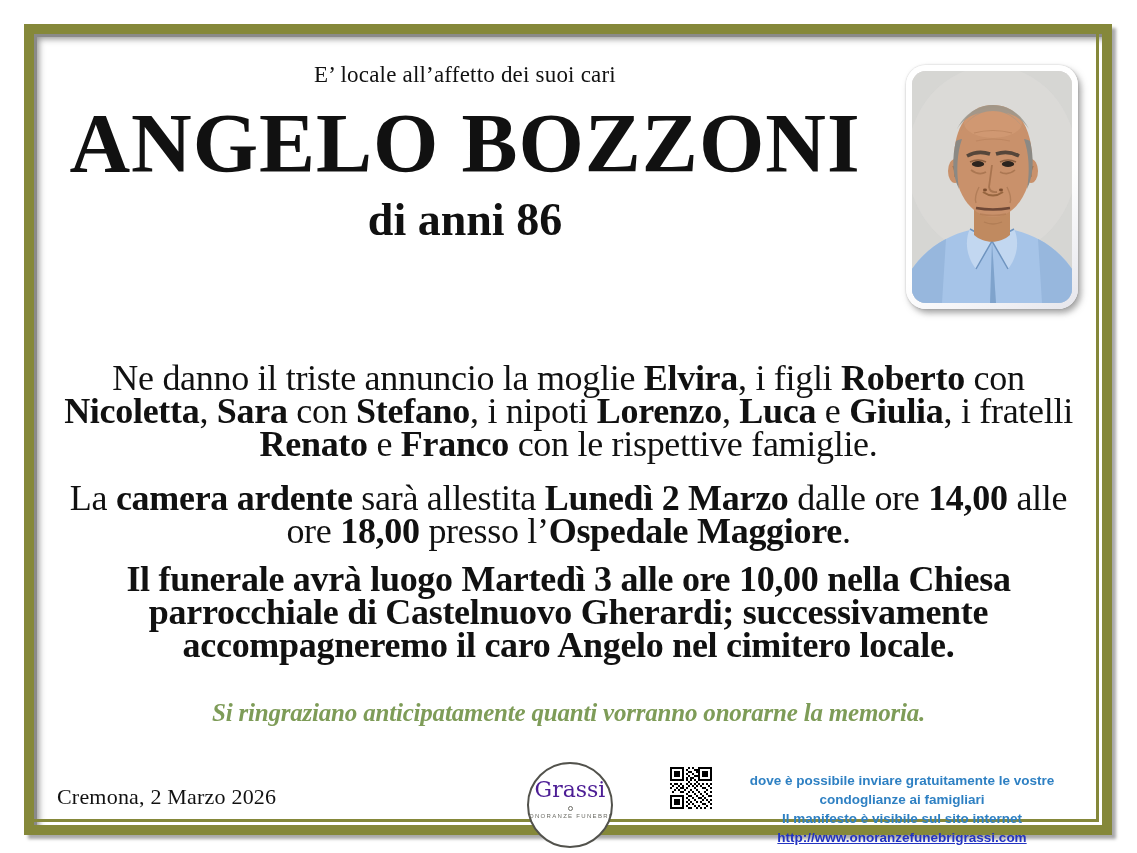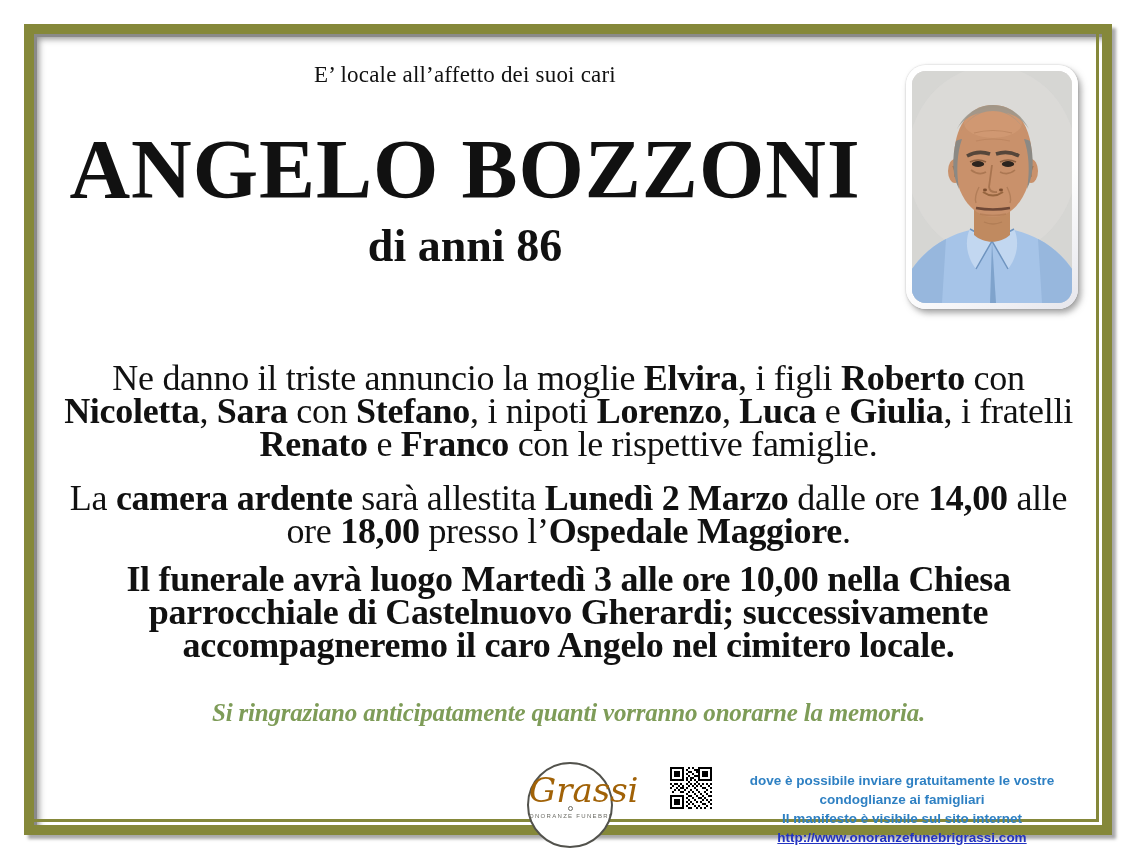--- a/index.html
+++ b/index.html
@@ -16,21 +16,21 @@
                 inset 3px 3px 0 #8a8a8a,
                 inset 8px 8px 6px -3px rgba(130,130,130,.85);
   }
   .frame::after {
     content:""; position:absolute; left:0; top:0; right:3px; bottom:3px;
     border-right:3px solid #85883a; border-bottom:3px solid #85883a;
   }
   
   .main-col { position:absolute; left:40px; top:40px; width:850px; text-align:center; }
   .intro { font-size:23px; margin-top:22px; letter-spacing:.2px; }
-  .title { font-size:84px; font-weight:bold; line-height:1; margin-top:40px; letter-spacing:1px; }
+  .title { font-size:84px; font-weight:bold; line-height:1; margin-top:14px; letter-spacing:1px; }
   .age   { font-size:46px; font-weight:bold; margin-top:7px;text-align:center; }
   
   .photo {
     position:absolute; left:906px; top:65px; width:172px; height:244px;
     border-radius:20px; padding:6px;
     background:linear-gradient(145deg,#ffffff 60%,#e6e6ec);
     box-shadow:3px 4px 6px rgba(90,90,90,.55), 0 0 2px #c4c4c4;
   }
   .photo-inner { width:100%; height:100%; border-radius:14px; overflow:hidden; background:#d9d8d6; }
   
@@ -42,22 +42,22 @@
   .thanks {
     position:absolute; left:60px; top:699px; width:1017px; text-align:center;
     font-size:25px; font-weight:bold; font-style:italic; color:#7e9c58; letter-spacing:-.2px;
   }
   
   .dateline { position:absolute; left:57px; top:784px; font-size:22px; letter-spacing:.2px; }
   .logo {
     position:absolute; left:527px; top:762px; width:86px; height:86px; z-index:6;
     border-radius:50%; background:#fff; border:2px solid #52524c; text-align:center;
   }
-  .logo-name { font-family:"DejaVu Serif", serif; font-style:italic;
-               font-size:34px; color:#a16207; margin-top:11px; line-height:30px; }
+  .logo-name { font-family:"DejaVu Serif", serif; 
+               font-size:22px; color:#4c1d95; margin-top:11px; line-height:30px; }
   .logo-dot { width:5px; height:5px; border:1px solid #6b6b64; border-radius:50%; margin:1px auto 2px; }
   .logo-sub { font-family:"Liberation Sans", sans-serif; font-size:6px;
               letter-spacing:1.3px; color:#6b6b64; white-space:nowrap; }
   .qr { position:absolute; left:670px; top:767px; width:42px; height:42px; }
   .note {
     position:absolute; left:722px; top:771px; width:360px; text-align:center;
     font-family:"Liberation Sans", sans-serif; font-weight:bold;
     font-size:13.5px; line-height:19px; color:#2e80c3;
   }
   .note a.url, .note .url { color:#2333c1; text-decoration:underline; }
@@ -135,20 +135,21 @@
       </svg>
     </div>
   </div>
 
   <div class="para p-family"><span>Ne danno il triste annuncio la moglie </span><b>Elvira</b><span>, i figli </span><b>Roberto</b><span> con </span><b>Nicoletta</b><span>, </span><b>Sara</b><span> con </span><b>Stefano</b><span>, i nipoti </span><b>Lorenzo</b><span>, </span><b>Luca</b><span> e </span><b>Giulia</b><span>, i fratelli </span><b>Renato</b><span> e </span><b>Franco</b><span> con le rispettive famiglie.</span></div>
   <div class="para p-wake"><span>La </span><b>camera ardente</b><span> sarà allestita </span><b>Lunedì 2 Marzo</b><span> dalle ore </span><b>14,00</b><span> alle ore </span><b>18,00</b><span> presso l’</span><b>Ospedale Maggiore</b><span>.</span></div>
   <div class="para p-funeral"><b>Il funerale avrà luogo Martedì 3 alle ore 10,00 nella Chiesa parrocchiale di Castelnuovo Gherardi; successivamente accompagneremo il caro Angelo nel cimitero locale.</b></div>
 
   <div class="thanks">Si ringraziano anticipatamente quanti vorranno onorarne la memoria.</div>
 
+  <div class="dateline">Cremona, 2 Marzo 2026</div>
 
   <div class="logo">
     <div class="logo-name">Grassi</div>
     <div class="logo-dot"></div>
     <div class="logo-sub">ONORANZE FUNEBRI</div>
   </div>
 
   <svg class="qr" viewBox="0 0 21 21" shape-rendering="crispEdges" xmlns="http://www.w3.org/2000/svg">
     <rect x="0" y="0" width="21" height="21" fill="#fff"></rect>
     <g fill="#000">

